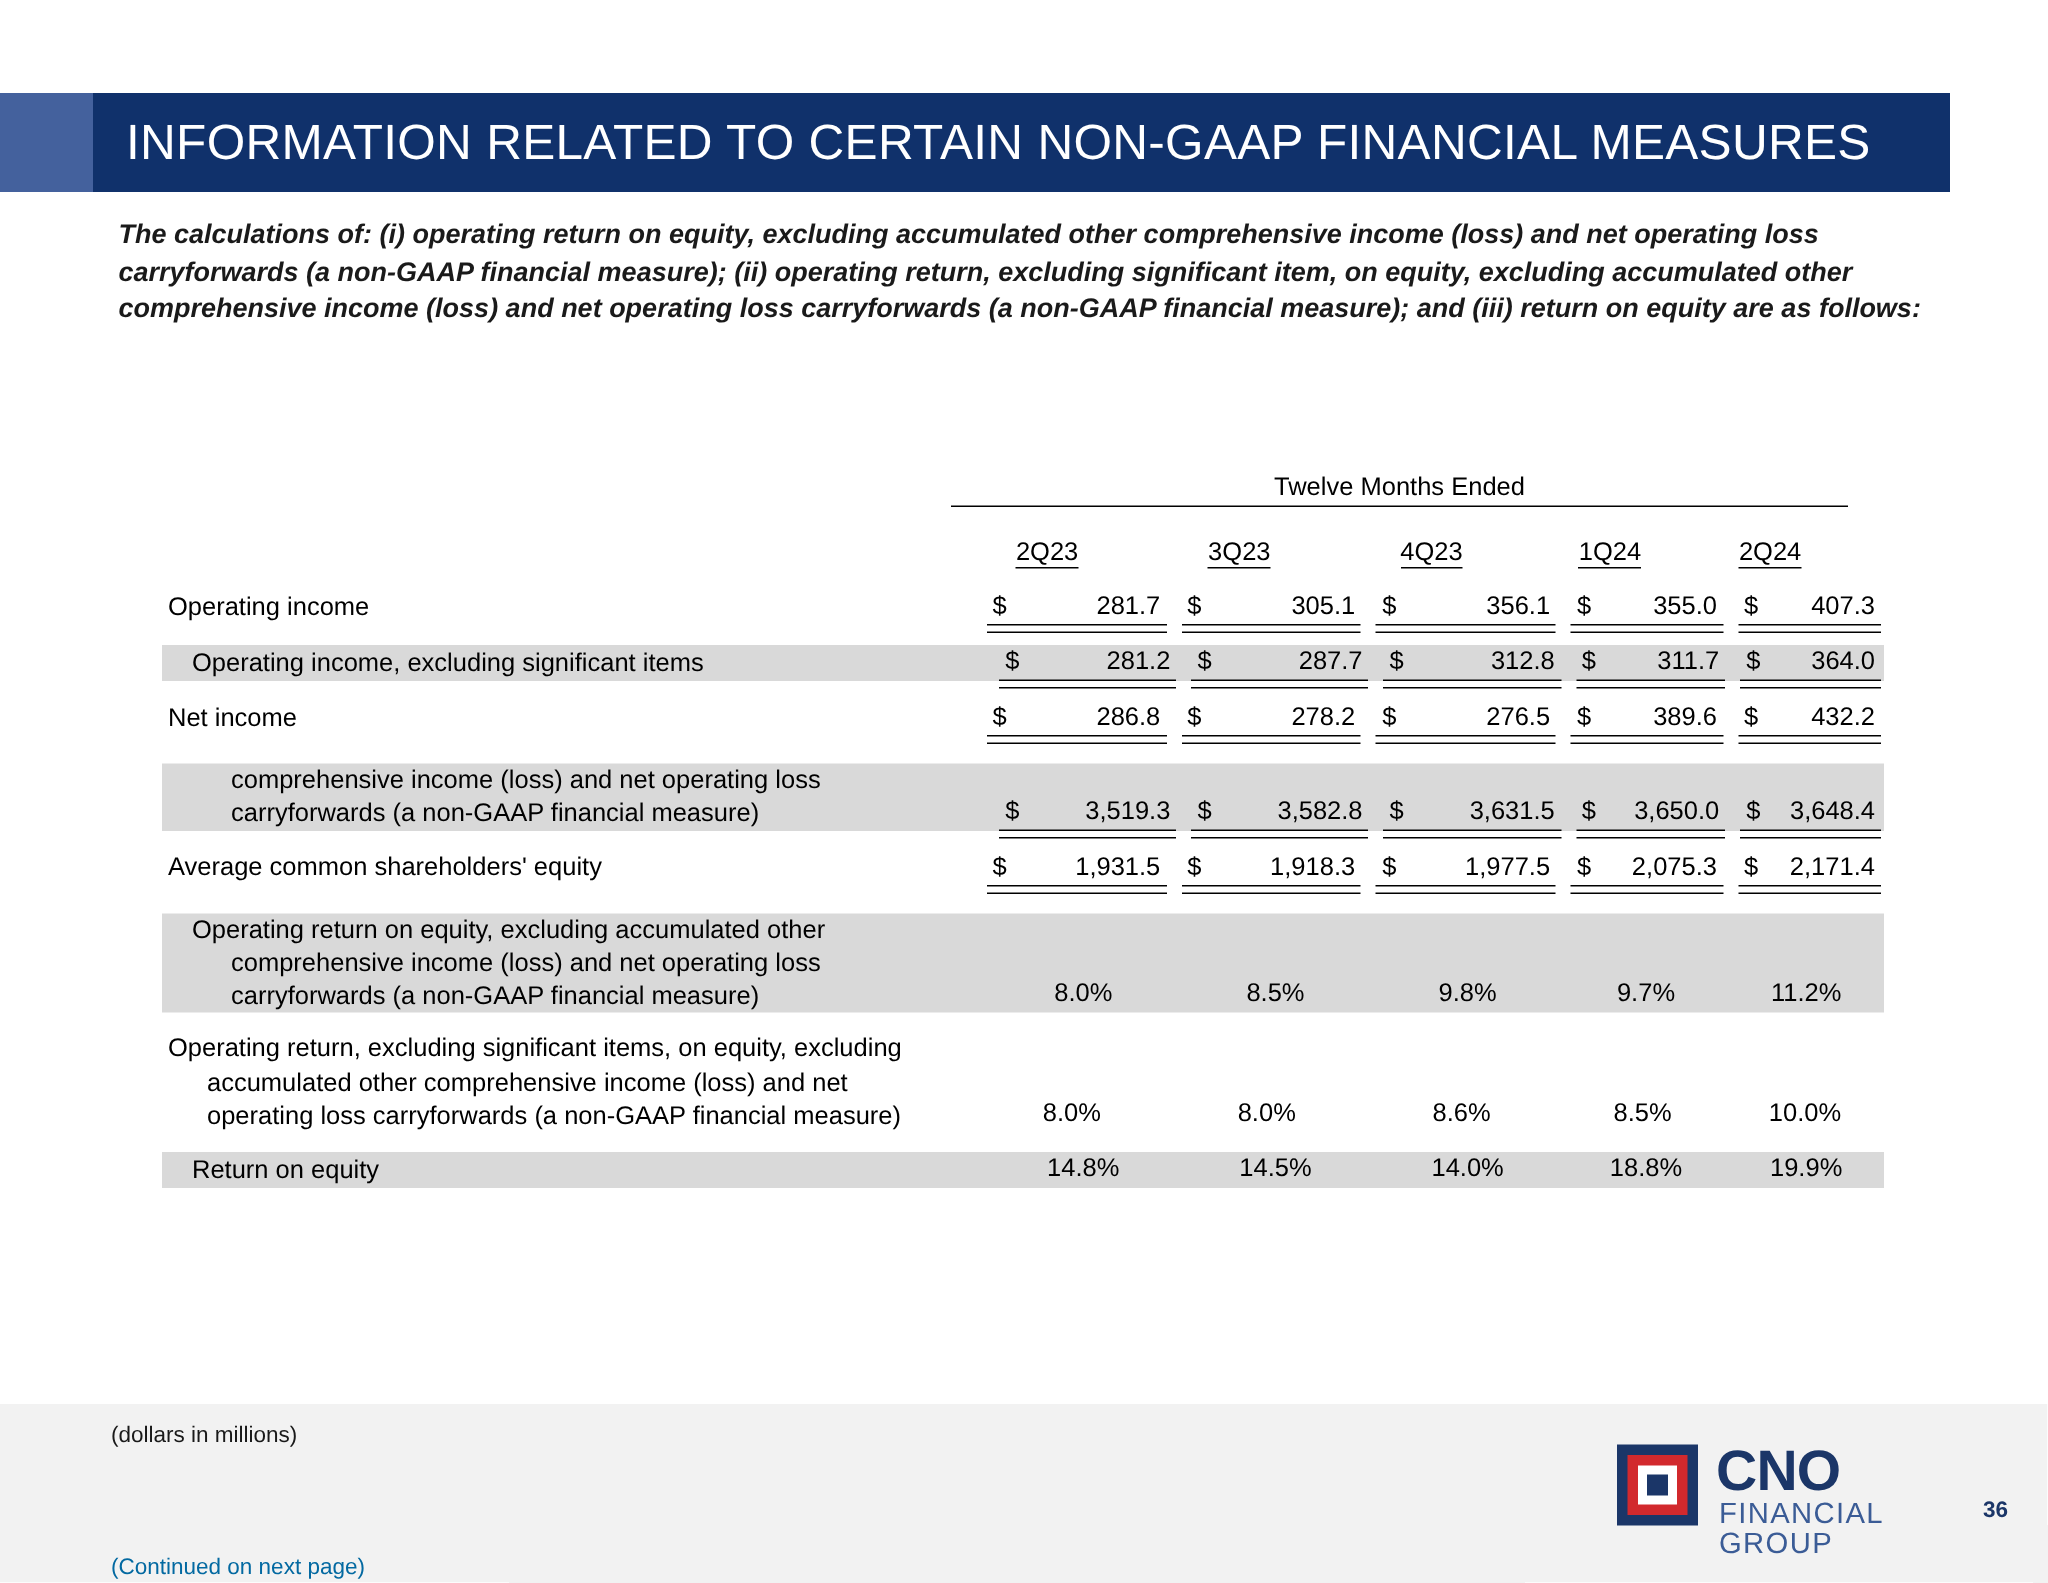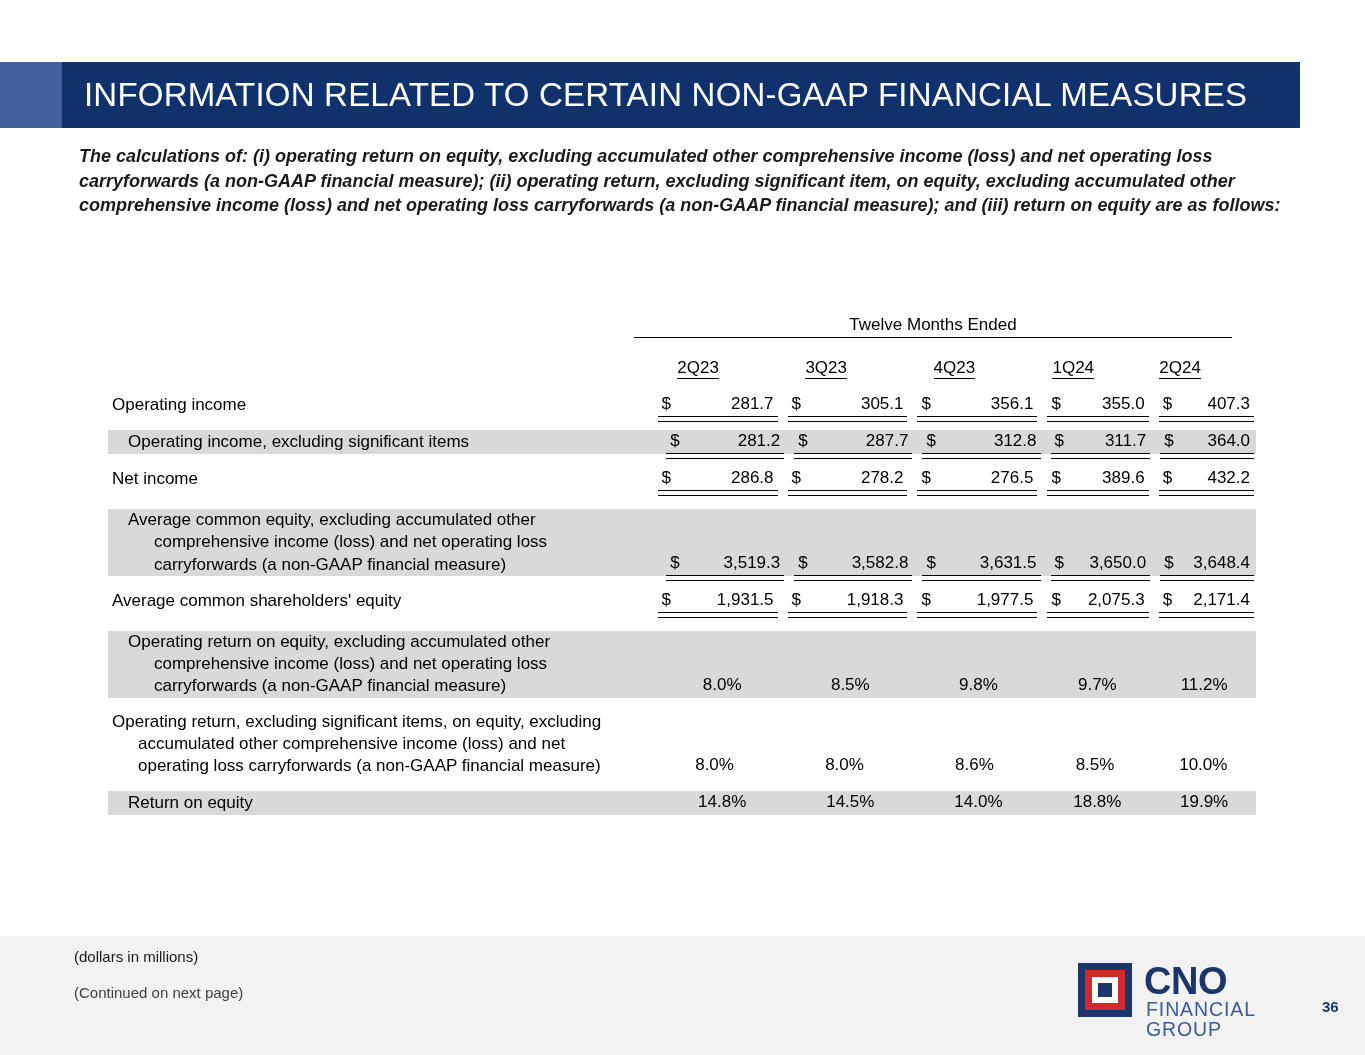--- a/index.html
+++ b/index.html
@@ -146,22 +146,22 @@
     position: absolute;
     left: 0; top: 936px;
     width: 1365px; height: 119px;
     background: #f2f2f2;
   }
   #footnote-1 {
     position: absolute; left: 74px; top: 948px;
     font-size: 15px; color: #1a1a1a;
   }
   #footnote-2 {
-    position: absolute; left: 74px; top: 984px;
-    font-size: 15px; color: #404040;
+    position: absolute; left: 74px; top: 1036px;
+    font-size: 15px; color: #0369a1;
   }
 
   
   #logo { position: absolute; left: 1078px; top: 963px; }
   #logo-mark {
     position: absolute; left: 0; top: 0;
     width: 54px; height: 54px;
     background: #1b3668;
   }
   #logo-mark .ring-red {
@@ -311,21 +311,21 @@
         </div>
         <div class="cell c4 dbl">
           <div class="inner">
             <span>$</span>
             <span>432.2</span>
           </div>
         </div>
       </div>
       <div class="rowgap-md"></div>
       <div class="trow shaded">
-        <div class="lbl"><span>Average common equity, excluding accumulated other</span><span class="ind">comprehensive income (loss) and net operating loss</span><span class="ind">carryforwards (a non-GAAP financial measure)</span></div>
+        <div class="lbl"><span class="ind">comprehensive income (loss) and net operating loss</span><span class="ind">carryforwards (a non-GAAP financial measure)</span></div>
         <div class="cell c0 dbl">
           <div class="inner">
             <span>$</span>
             <span>3,519.3</span>
           </div>
         </div>
         <div class="cell c1 dbl">
           <div class="inner">
             <span>$</span>
             <span>3,582.8</span>

